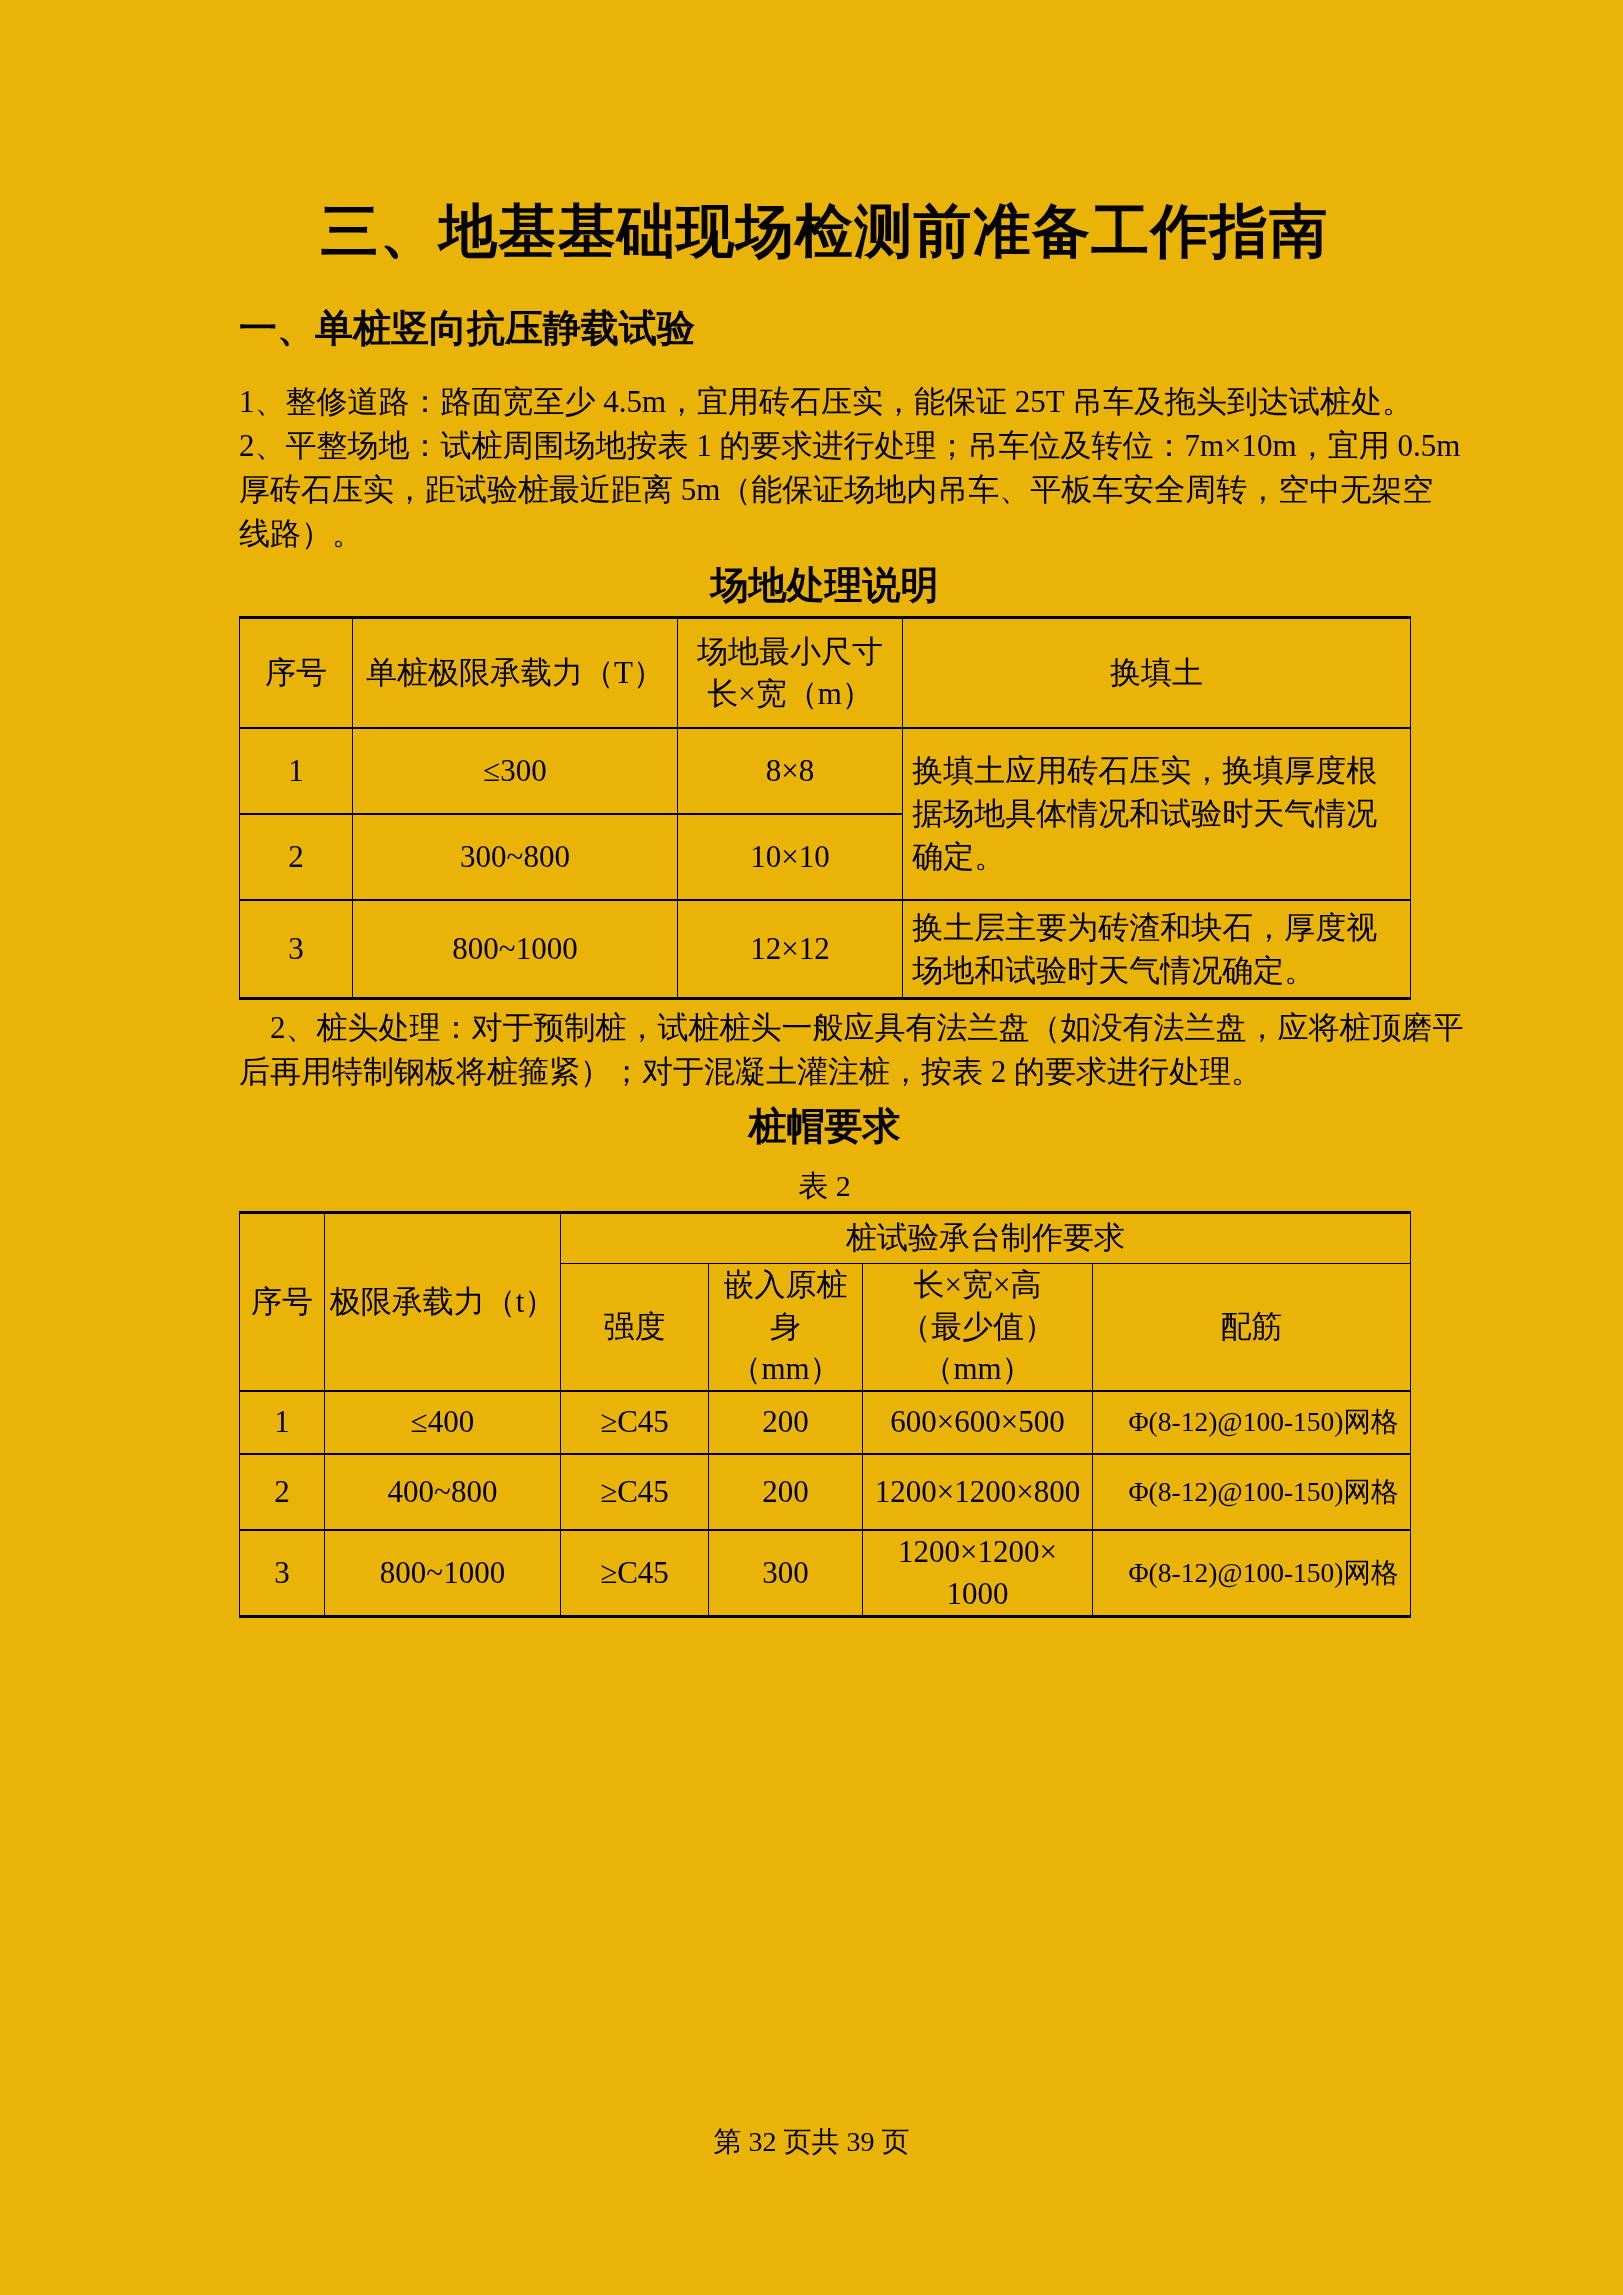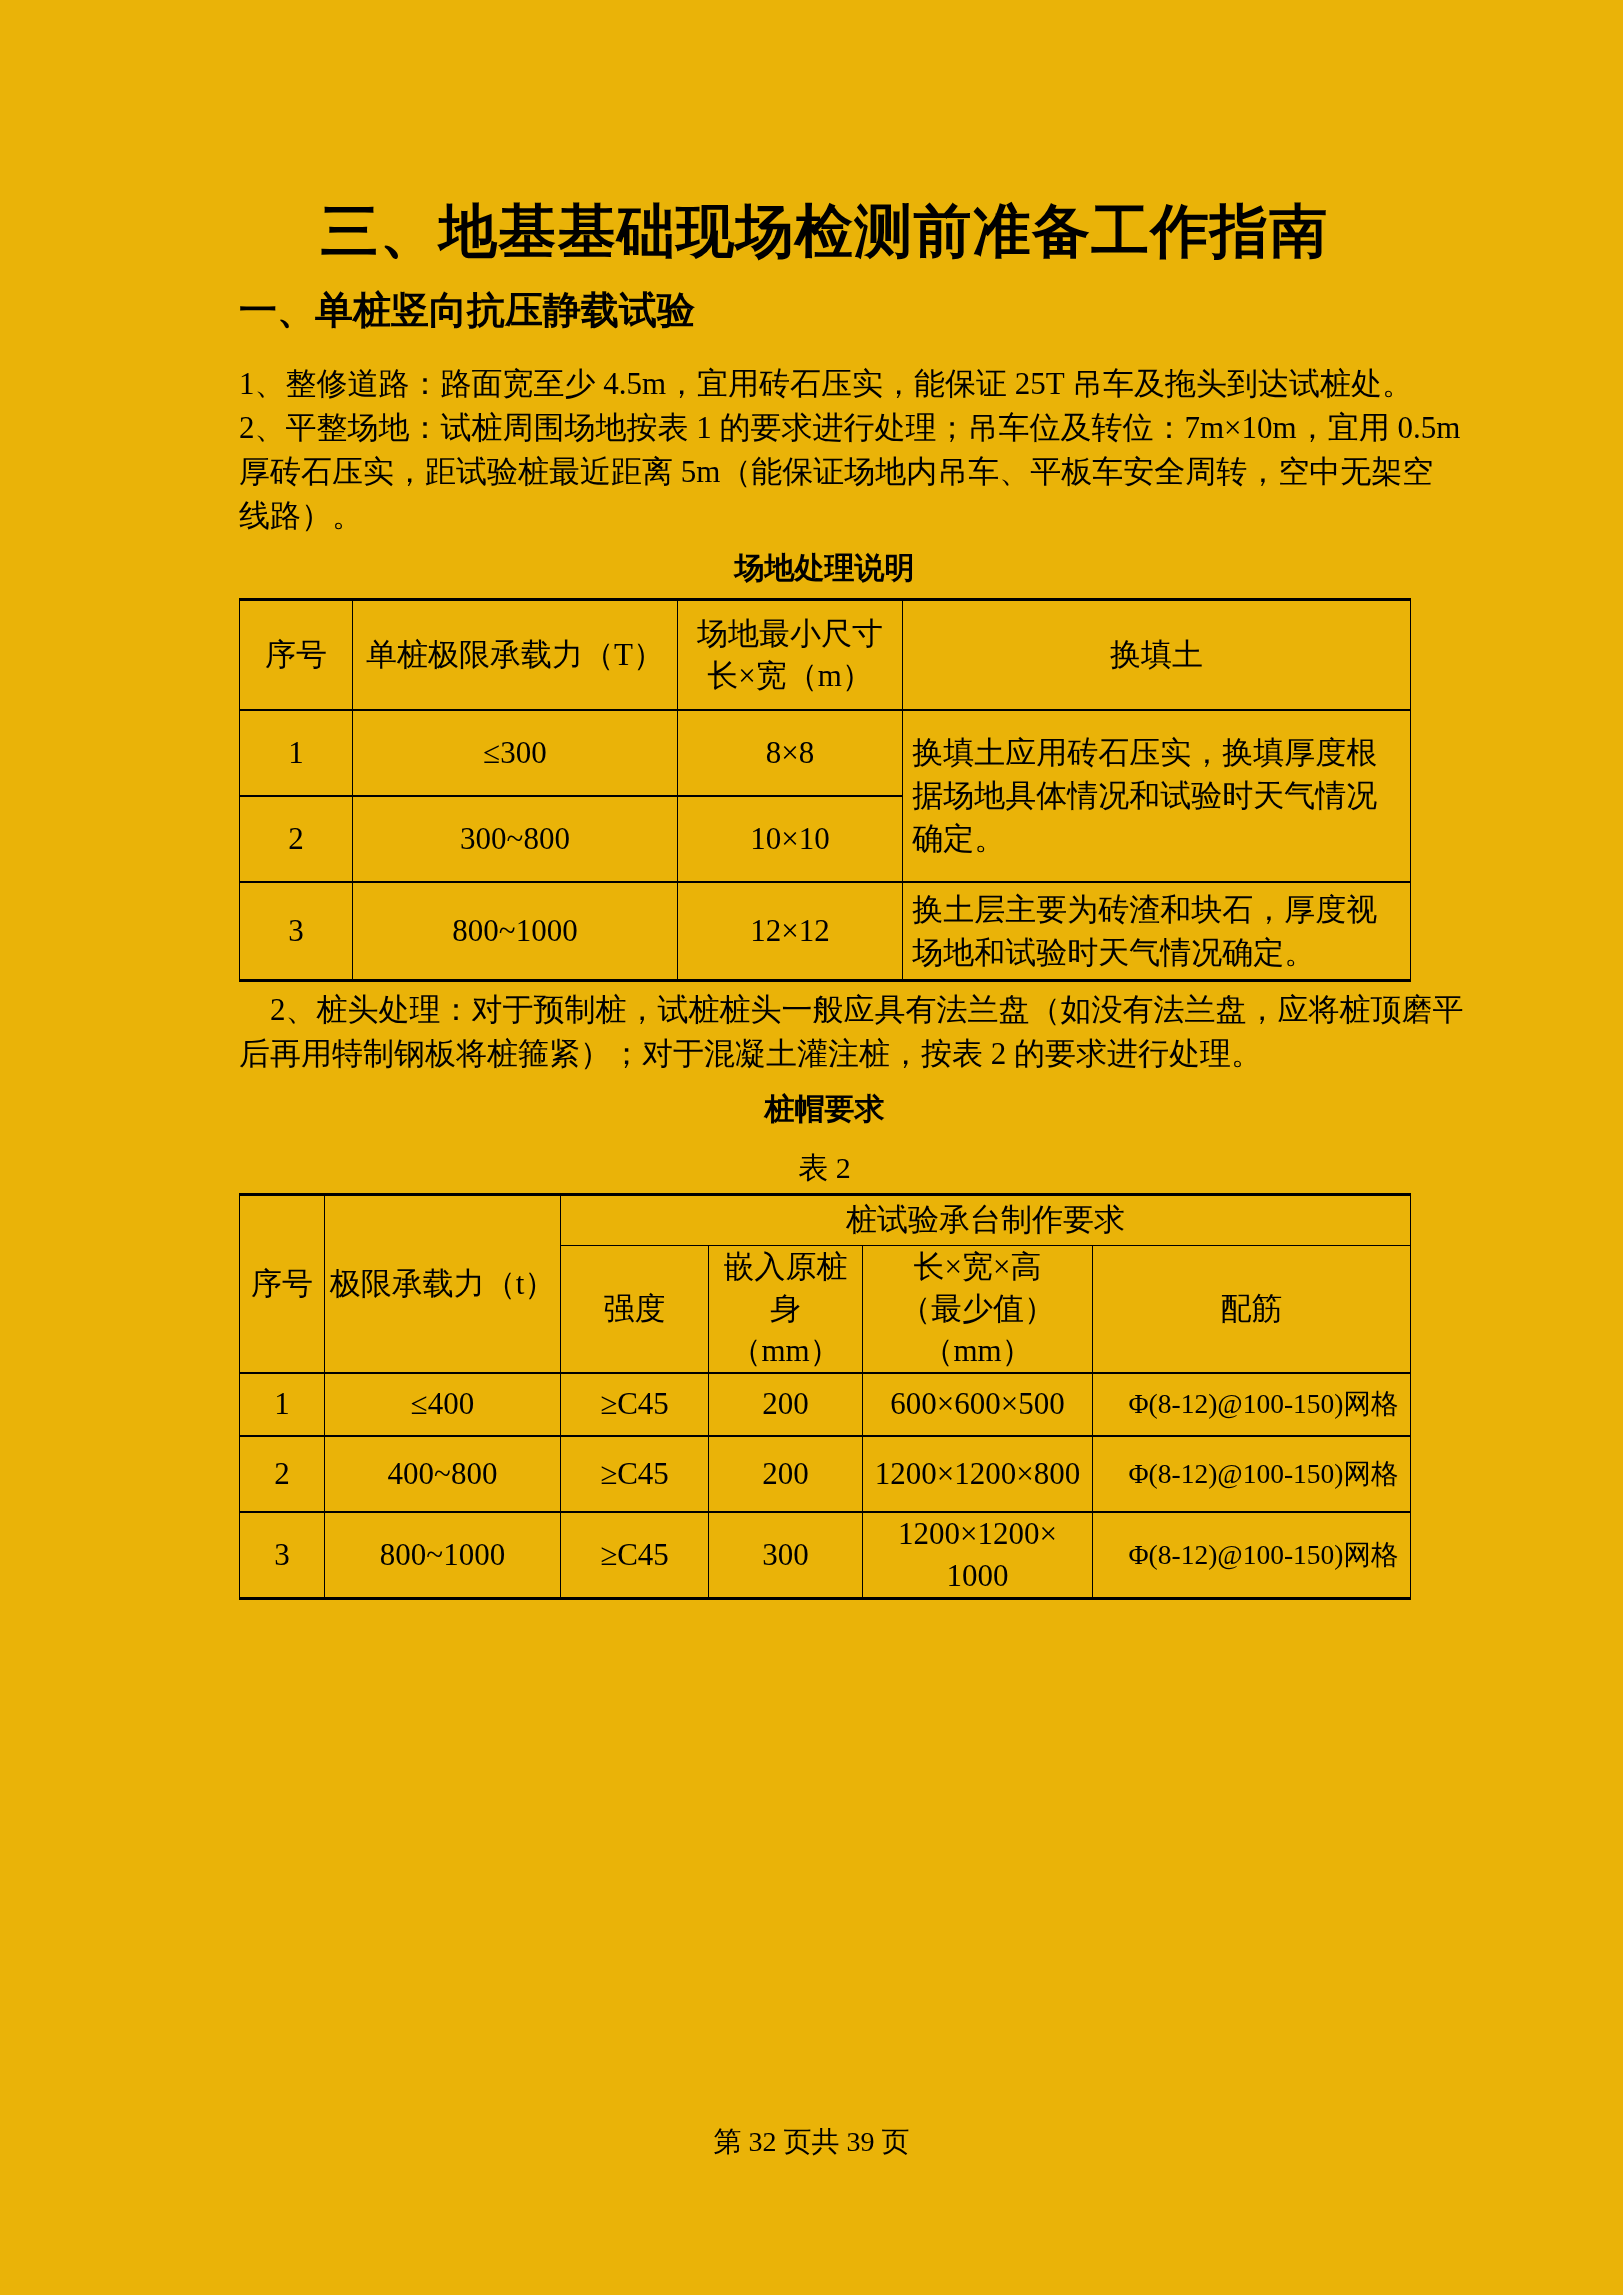--- a/index.html
+++ b/index.html
@@ -12,33 +12,33 @@
   }
   .content { position:absolute; left:239px; top:0; width:1171px; }
 
   .doc-title {
     margin-top:196px;
     font-family:"Liberation Sans", sans-serif;
     font-weight:bold; font-size:58px; line-height:69px;
     text-align:center; letter-spacing:1.3px; white-space:nowrap;
   }
   .sec-heading {
-    margin-top:22px;
+    margin-top:40px;
     font-family:"Liberation Sans", sans-serif;
     font-weight:bold; font-size:38px; line-height:46px;
     white-space:nowrap;
   }
   .para { margin-top:29.4px; }
   .para-line { font-size:31px; line-height:44px; white-space:nowrap; }
   .para2 { margin-top:5.2px; }
   .para2 .indent1 { padding-left:31px; }
 
   .center-heading {
     margin-top:7.9px; text-align:center;
-    font-weight:bold; font-size:30px; line-height:43px;
+    font-weight:bold; font-size:38px; line-height:43px;
   }
   .center-heading.cap { margin-top:11px; }
   .tbl-caption {
     margin-top:26px; text-align:center;
     font-size:30px; line-height:33px;
   }
   .tbl-caption.cap2 { margin-top:21px; }
 
   table {
     border-collapse:collapse; table-layout:fixed; width:1171px;

